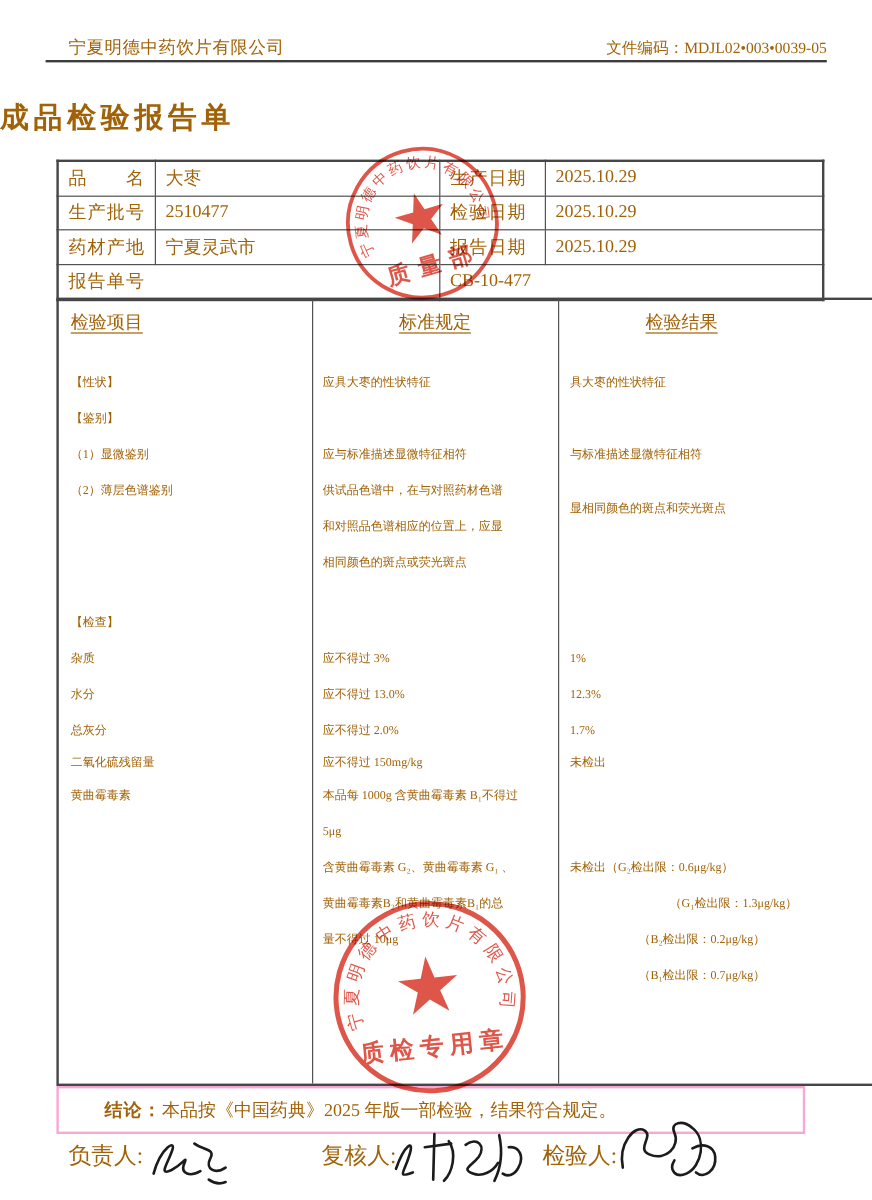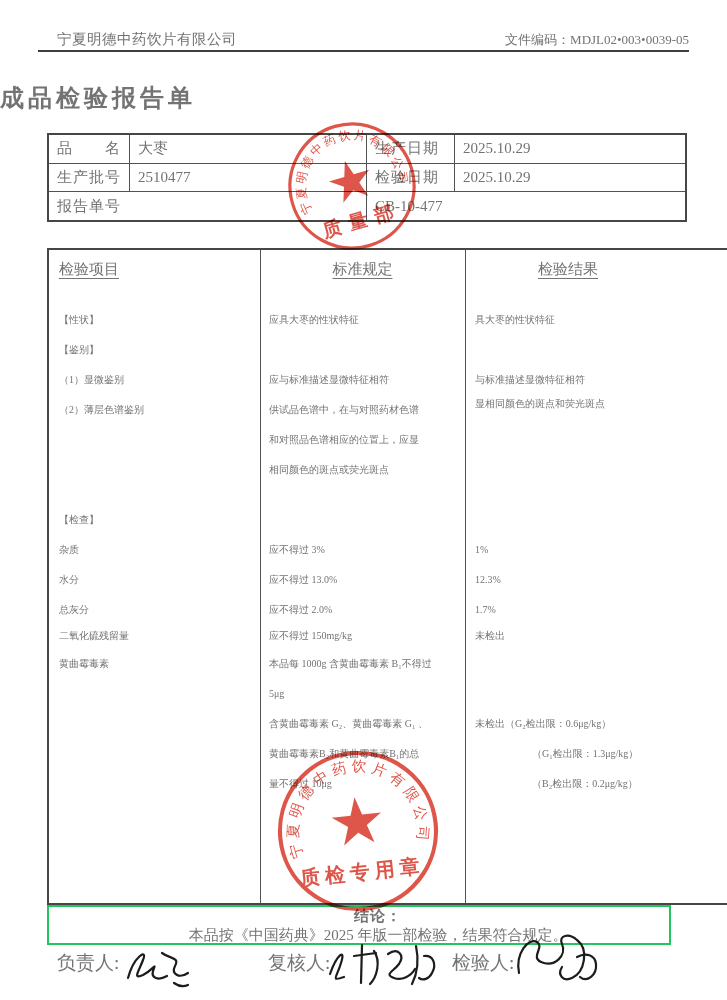--- a/index.html
+++ b/index.html
@@ -1,39 +1,39 @@
 <!DOCTYPE html>
 <html><head>
 <meta charset="utf-8">
 <style>
   html,body{margin:0;padding:0;background:#ffffff;}
   #page{
     position:relative;width:727px;height:1000px;background:#ffffff;overflow:hidden;
-    font-family:"Liberation Serif","DejaVu Serif",serif;color:#737373;
+    font-family:"Liberation Serif","DejaVu Serif",serif;color:#a16207;
   }
   
   .hdr-company{position:absolute;left:57px;top:30px;font-size:14.5px;letter-spacing:.5px;}
   .hdr-code{position:absolute;right:38px;top:31px;font-size:13px;}
   .hdr-rule{position:absolute;left:38px;right:38px;top:50px;height:2px;background:#3d3d3d;}
   .doc-title{position:absolute;left:0;top:82px;width:100%;text-align:left;
     font-size:24px;font-weight:bold;letter-spacing:4px;}
   
   table.info{position:absolute;left:47px;top:133px;border-collapse:collapse;table-layout:fixed;}
   table.info td{border:1px solid #525252;height:27.7px;font-size:15px;padding:0 8px;white-space:nowrap;overflow:hidden;}
   table.info{border:2px solid #464646;}
   td.lbl{letter-spacing:1px;}
   
   #spec{position:absolute;left:47px;top:248px;width:692px;height:657px;border:2px solid #464646;box-sizing:border-box;}
   .vline{position:absolute;top:0;bottom:0;width:1px;background:#525252;}
   .col-hdr{position:absolute;top:8px;height:22px;line-height:22px;font-size:15px;
     text-decoration:underline;text-underline-offset:4px;white-space:nowrap;}
   .line{position:absolute;height:20px;line-height:20px;font-size:10px;white-space:nowrap;}
   
-  #conclusion{position:absolute;left:47px;top:905px;width:624px;height:40px;border:2px solid #22c55e;
-    box-sizing:border-box;display:flex;align-items:center;padding-left:38px;font-size:15px;flex-direction:column;}
+  #conclusion{position:absolute;left:47px;top:905px;width:624px;height:40px;border:2px solid #f9a8d4;
+    box-sizing:border-box;display:flex;align-items:center;padding-left:38px;font-size:15px;}
   #conclusion .c-lbl{font-weight:bold;letter-spacing:1px;}
   
   .foot-lbl{position:absolute;top:950px;font-size:19px;white-space:nowrap;}
   .sig{position:absolute;}
   .sig path{fill:none;stroke:#1c1c1c;stroke-width:2.2;stroke-linecap:round;stroke-linejoin:round;}
   
   .stamp{position:absolute;mix-blend-mode:multiply;opacity:.86;}
   .stamp *{fill:#d93a2b;}
   .stamp circle{fill:none;stroke:#d93a2b;}
   .stamp text{font-family:"Liberation Serif","DejaVu Serif",serif;}
@@ -59,20 +59,26 @@
         <tr>
       <td class="lbl">品　　名</td>
       <td>大枣</td>
       <td class="lbl">生产日期</td>
       <td>2025.10.29</td>
     </tr>
     <tr>
       <td class="lbl">生产批号</td>
       <td>2510477</td>
       <td class="lbl">检验日期</td>
+      <td>2025.10.29</td>
+    </tr>
+    <tr>
+      <td class="lbl">药材产地</td>
+      <td>宁夏灵武市</td>
+      <td class="lbl">报告日期</td>
       <td>2025.10.29</td>
     </tr>
     <tr>
       <td class="lbl" colspan="2">报告单号</td>
       <td colspan="2">CB-10-477</td>
     </tr>
   </tbody>
     </table>
 
   <div id="spec">
@@ -104,28 +110,29 @@
     <div class="line" style="left:220px;top:350px">应不得过 2.0%</div>
     <div class="line" style="left:220px;top:376px">应不得过 150mg/kg</div>
     <div class="line" style="left:220px;top:404px">本品每 1000g 含黄曲霉毒素 B₁不得过</div>
     <div class="line" style="left:220px;top:434px">5μg</div>
     <div class="line" style="left:220px;top:464px">含黄曲霉毒素 G₂、黄曲霉毒素 G₁ 、</div>
     <div class="line" style="left:220px;top:494px">黄曲霉毒素B₂和黄曲霉毒素B₁的总</div>
     <div class="line" style="left:220px;top:524px">量不得过 10μg</div>
 
     <div class="line" style="left:426px;top:60px">具大枣的性状特征</div>
     <div class="line" style="left:426px;top:120px">与标准描述显微特征相符</div>
-    <div class="line" style="left:426px;top:144px">显相同颜色的斑点和荧光斑点</div>
+    <div class="line" style="left:426px;top:165px">显相同颜色的斑点和荧光斑点</div>
     <div class="line" style="left:426px;top:290px">1%</div>
     <div class="line" style="left:426px;top:320px">12.3%</div>
     <div class="line" style="left:426px;top:350px">1.7%</div>
     <div class="line" style="left:426px;top:376px">未检出</div>
     <div class="line" style="left:426px;top:464px">未检出（G₂检出限：0.6μg/kg）</div>
-    <div class="line" style="left:483px;top:494px">（G₁检出限：1.3μg/kg）</div>
+    <div class="line" style="left:509px;top:494px">（G₁检出限：1.3μg/kg）</div>
     <div class="line" style="left:483px;top:524px">（B₂检出限：0.2μg/kg）</div>
+    <div class="line" style="left:483px;top:554px">（B₁检出限：0.7μg/kg）</div>
   </div>
 
   <div id="conclusion">
     <span class="c-lbl">结论：</span>
     <span>本品按《中国药典》2025 年版一部检验，结果符合规定。</span>
   </div>
 
   <div class="foot-lbl" style="left:57px">负责人:</div>
   <div class="foot-lbl" style="left:268px">复核人:</div>
   <div class="foot-lbl" style="left:452px">检验人:</div>

